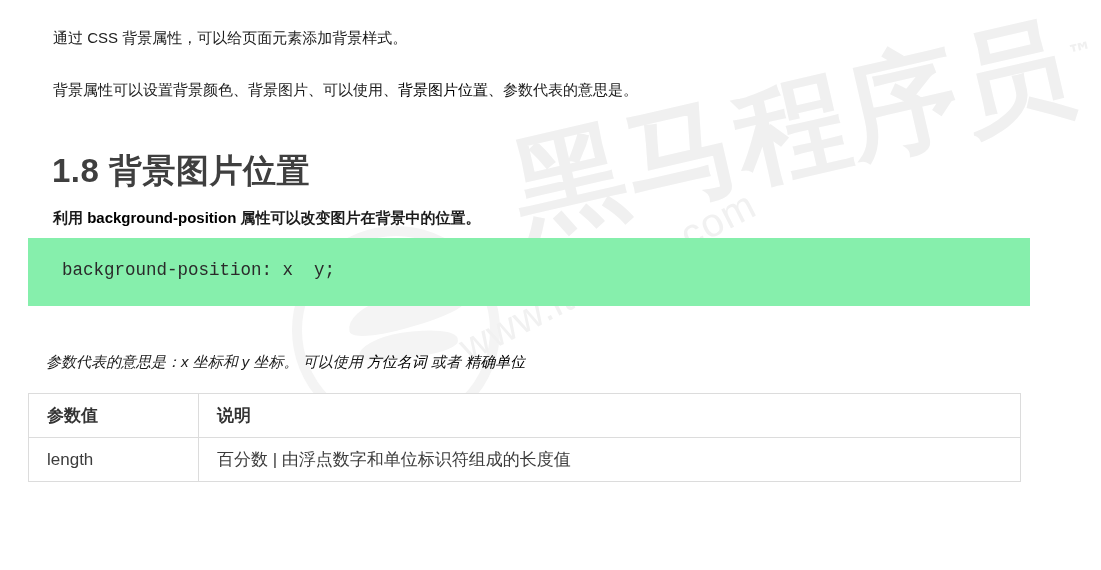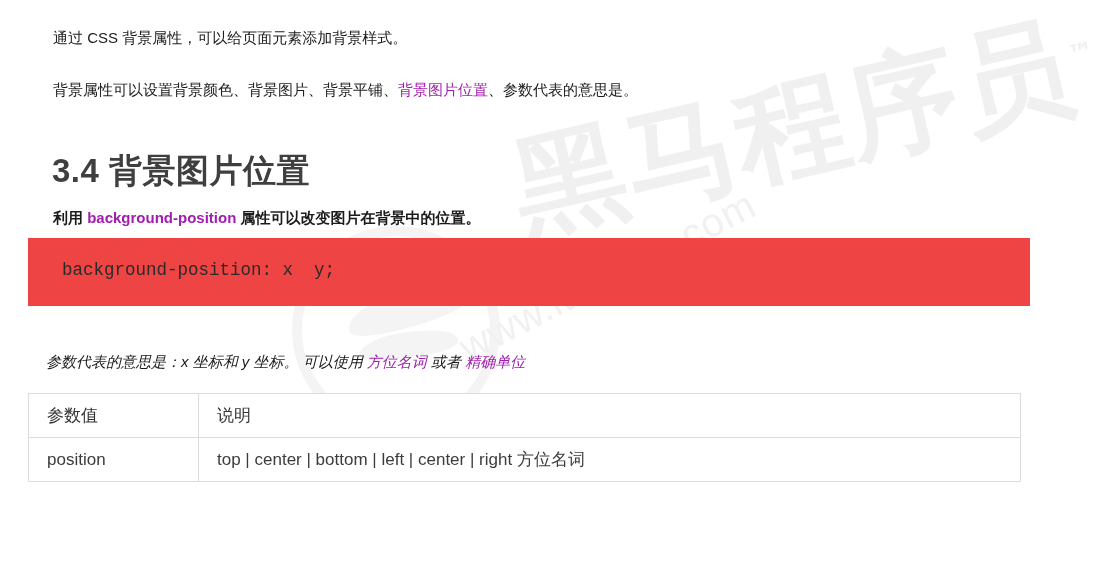--- a/index.html
+++ b/index.html
@@ -95,21 +95,21 @@
     z-index: 2;
   }
   .para {
     position: absolute;
     font-size: 15px;
     line-height: 26px;
     color: #1b1b1b;
     white-space: nowrap;
   }
   .red {
-    color: #a21caf;
+    color: #000000;
   }
   #para-intro  { left: 53px; top: 10px; }
   #para-props  { left: 53px; top: 62px; }
 
   #section-heading {
     position: absolute;
     left: 52px;
     top: 122px;
     font-size: 33px;
     line-height: 44px;
@@ -120,21 +120,21 @@
   }
 
   #para-usage { left: 53px; top: 190px; font-weight: bold; }
 
   #code-block {
     position: absolute;
     left: 28px;
     top: 238px;
     width: 1002px;
     height: 68px;
-    background: #ef4444;
+    background: #86efac;
     box-sizing: border-box;
   }
   #code-text {
     position: absolute;
     left: 34px;
     top: 22px;
     font-family: "Liberation Mono", "DejaVu Sans Mono", monospace;
     font-size: 17.5px;
     color: #2a2a2a;
     white-space: pre;
@@ -157,21 +157,21 @@
     border: 1px solid #dcdcdc;
     text-align: left;
     vertical-align: middle;
     padding: 0 18px;
     height: 43px;
     font-size: 17px;
     white-space: nowrap;
     overflow: hidden;
   }
   #params-table th {
-    font-weight: normal;
+    font-weight: bold;
     color: #333333;
     background: #ffffff;
   }
   #params-table td {
     color: #3c3c3c;
     font-weight: normal;
   }
   #params-table col.c-key  { width: 170px; }
   #params-table tbody tr:nth-child(even) td {
     background: #f8f8f8;
@@ -186,23 +186,23 @@
 <div id="watermark-layer">
   <div class="wm-logo"></div>
   <div class="wm-brand"><span>黑马程序员</span><span class="wm-tm">™</span></div>
   <div class="wm-url">www.itheima.com</div>
 </div>
 
 <div id="content">
 
   <p class="para" id="para-intro"><span>通过 CSS 背景属性，可以给页面元素添加背景样式。</span></p>
 
-  <p class="para" id="para-props"><span>背景属性可以设置背景颜色、背景图片、背景平铺、</span><span class="red">背景图片位置</span><span>、参数代表的意思是。</span></p>
-
-  <h2 id="section-heading">3.4 背景图片位置</h2>
+  <p class="para" id="para-props"><span>背景属性可以设置背景颜色、背景图片、可以使用、</span><span class="red">背景图片位置</span><span>、参数代表的意思是。</span></p>
+
+  <h2 id="section-heading">1.8 背景图片位置</h2>
 
   <p class="para" id="para-usage"><span>利用 </span><span class="red">background-position</span><span> 属性可以改变图片在背景中的位置。</span></p>
 
   <div id="code-block">
     <code id="code-text">background-position: x  y;</code>
   </div>
 
   <p class="para" id="para-params"><span>参数代表的意思是：x 坐标和 y 坐标。 可以使用 </span><span class="red">方位名词</span><span> 或者 </span><span class="red">精确单位</span></p>
 
   <table id="params-table">
@@ -211,19 +211,19 @@
       <col class="c-desc">
     </colgroup>
     <thead>
       <tr>
         <th>参数值</th>
         <th>说明</th>
       </tr>
     </thead>
     <tbody>
       <tr>
-        <td>position</td>
-        <td>top | center | bottom | left | center | right  方位名词</td>
+        <td>length</td>
+        <td>百分数 | 由浮点数字和单位标识符组成的长度值</td>
       </tr>
     </tbody>
   </table>
 
 </div>
 
 </body></html>

